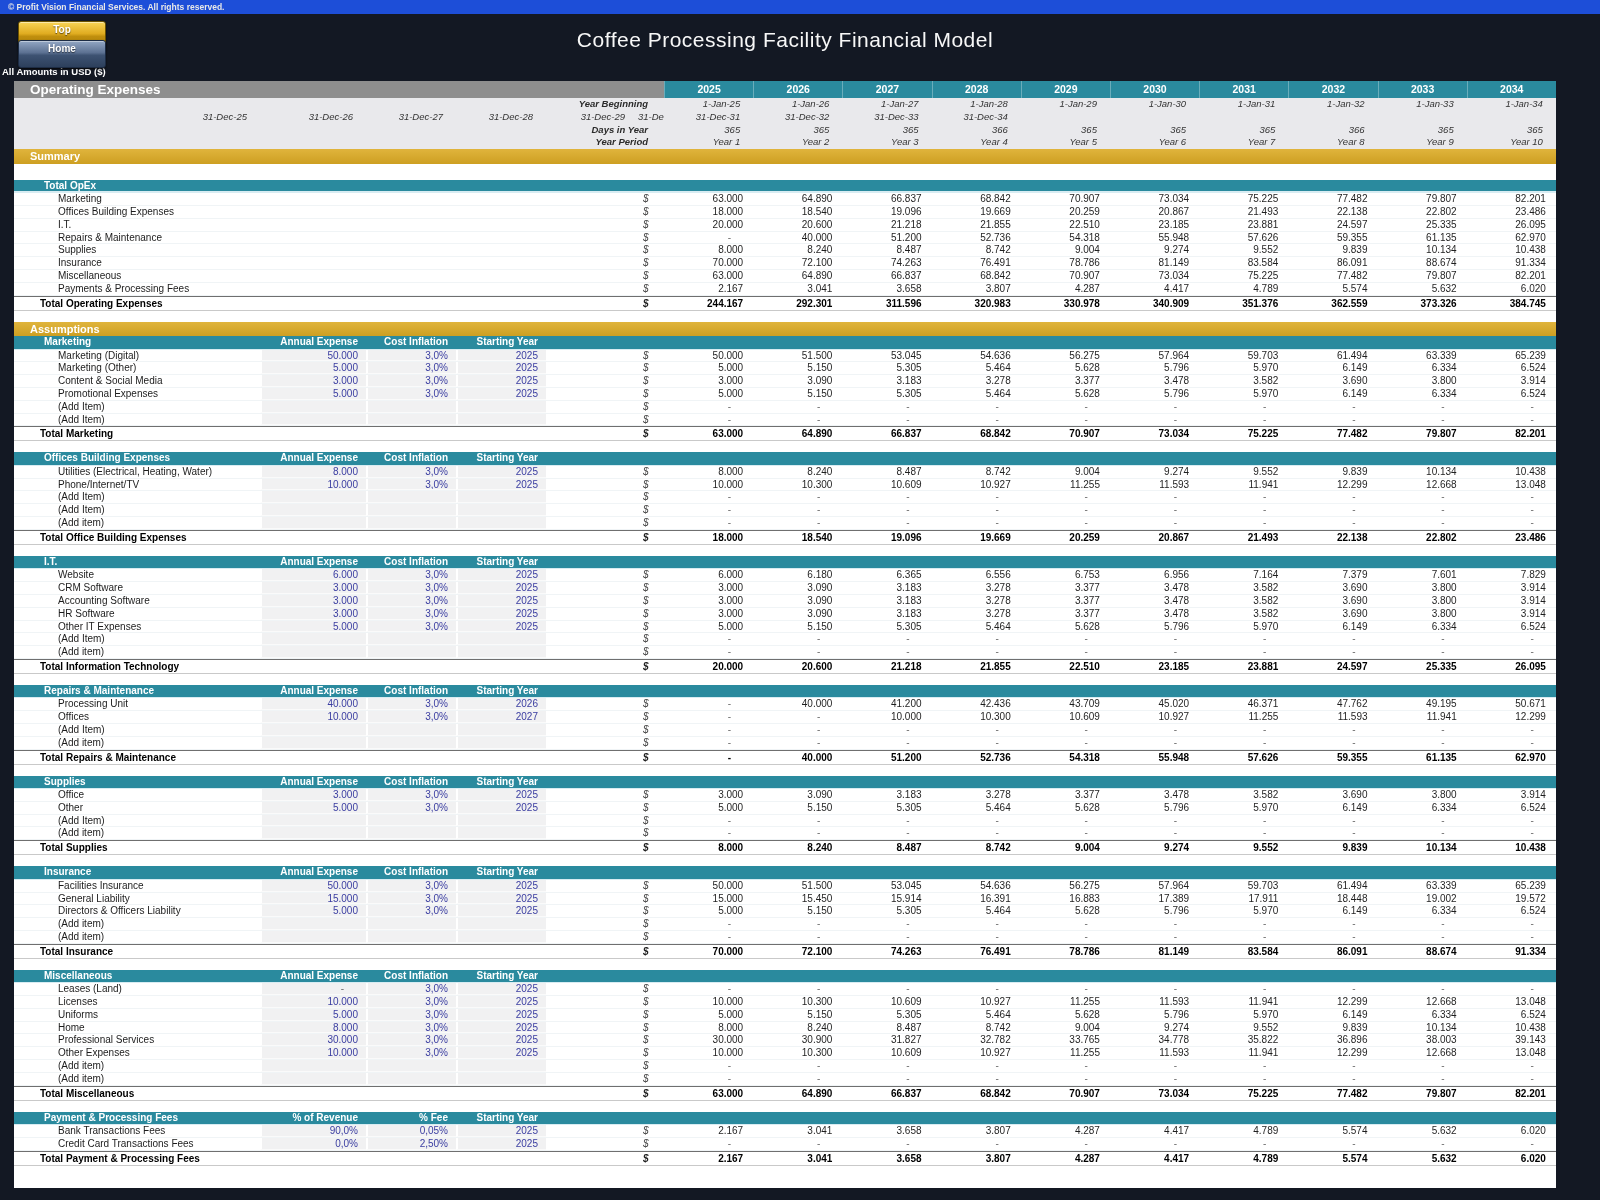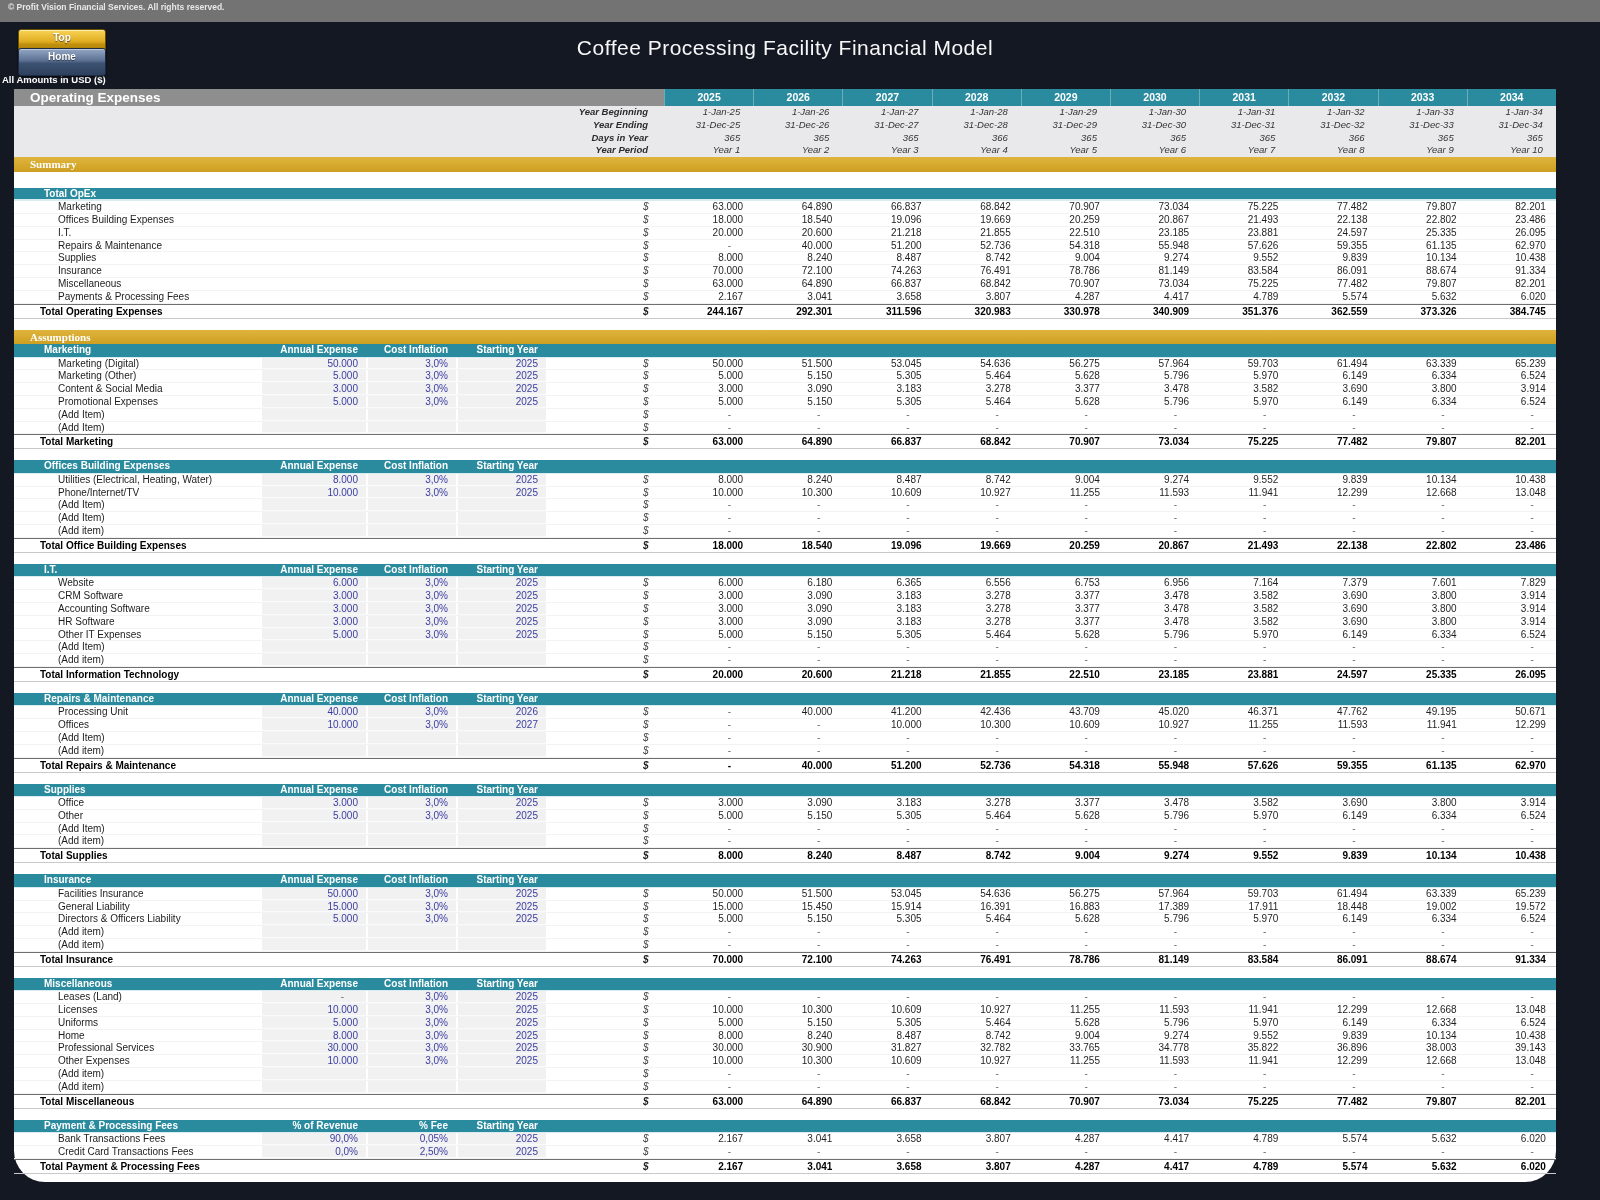--- a/index.html
+++ b/index.html
@@ -3,21 +3,21 @@
 <meta charset="utf-8">
 <style>
   * { margin:0; padding:0; box-sizing:border-box; }
   html,body { width:1600px; height:1200px; overflow:hidden; }
   body {
     background:#131823;
     font-family:"Liberation Sans", sans-serif;
     -webkit-font-smoothing:antialiased;
   }
   .top-strip {
-    height:22px; background:#737373; color:#e8e8e8;
+    height:14px; background:#1d4ed8; color:#e8e8e8;
     font-size:8.5px; font-weight:bold; line-height:14px; padding-left:8px;
   }
   .header { position:relative; height:52px; }
   .nav-btn {
     position:absolute; left:18px; width:88px; height:28px;
     border-radius:3px; color:#fff; font-size:10px; font-weight:bold;
     text-align:center; line-height:15px; cursor:pointer;
     text-shadow:0 1px 1px rgba(0,0,0,.6);
   }
   .btn-top {
@@ -29,21 +29,21 @@
     top:26px;
     background:linear-gradient(#93a7c4 0%, #5c7192 45%, #3d5272 55%, #2d405c 100%);
     border:1px solid #1d2c44; box-shadow:0 1px 2px rgba(0,0,0,.7), inset 0 1px 0 rgba(255,255,255,.4);
   }
   .app-title {
     position:absolute; top:14px; left:0; width:1570px; text-align:center;
     color:#f7f7f7; font-size:21px; letter-spacing:.5px;
   }
   .amounts-note { height:15px; color:#fff; font-size:9.5px; font-weight:bold; padding-left:2px; }
 
-  .sheet { margin-left:14px; width:1542px; background:#fff; padding-bottom:8px;border-radius:31px; }
+  .sheet { margin-left:14px; width:1542px; background:#fff; padding-bottom:22px; }
 
   .row { display:grid; grid-template-columns:246px 106px 90px 90px 92px 26px repeat(10, 89.2px); }
   .cell { overflow:hidden; white-space:nowrap; }
   .span5 { grid-column:1 / span 5; }
   .span6 { grid-column:1 / span 6; }
   .span-all { grid-column:1 / -1; }
   .fill-rest { grid-column:5 / -1; }
 
   
   .ops-row { height:17px; }
@@ -55,21 +55,21 @@
     background:#2a8a9e; color:#fff; font-size:10.5px; font-weight:bold;
     text-align:center; line-height:17px; border-left:1px solid rgba(255,255,255,.30);
   }
 
   
   .meta-row { height:12.8px; background:#e9e9ec; font-size:9.5px; }
   .meta-label { font-weight:bold; font-style:italic; color:#2b2b2b; text-align:right; padding-right:16px; line-height:12.8px; }
   .meta-val { font-style:italic; color:#333; text-align:right; padding-right:13px; line-height:12.8px; }
 
   
-  .band-row { height:14.5px;font-family:Liberation Serif, serif; }
+  .band-row { height:14.5px; }
   .band { color:#fff; font-size:11px; font-weight:bold; line-height:14.5px; padding-left:16px; }
   .gold { background:linear-gradient(#e0b43c, #cd9f22); }
 
   .group-row { height:13.5px; background:#2a8a9e; border-bottom:2px solid #d8ecf2;margin-top:16px; }
   .group-label { color:#fff; font-size:10px; font-weight:bold; line-height:11.5px; padding-left:30px; }
 
   .sec-row { height:13.5px; background:#2a8a9e; border-bottom:1px solid #d8ecf2; }
   .sec-title { color:#fff; font-size:10px; font-weight:bold; line-height:12.5px; padding-left:30px; }
   .sec-col-head { color:#fff; font-size:10px; font-weight:bold; line-height:12.5px; text-align:right; padding-right:8px; }
 
@@ -127,21 +127,20 @@
       <div class="cell meta-val">1-Jan-27</div>
       <div class="cell meta-val">1-Jan-28</div>
       <div class="cell meta-val">1-Jan-29</div>
       <div class="cell meta-val">1-Jan-30</div>
       <div class="cell meta-val">1-Jan-31</div>
       <div class="cell meta-val">1-Jan-32</div>
       <div class="cell meta-val">1-Jan-33</div>
       <div class="cell meta-val">1-Jan-34</div>
     </div>
     <div class="row meta-row">
-      <div class="cell meta-label span6">Year Ending</div>
       <div class="cell meta-val">31-Dec-25</div>
       <div class="cell meta-val">31-Dec-26</div>
       <div class="cell meta-val">31-Dec-27</div>
       <div class="cell meta-val">31-Dec-28</div>
       <div class="cell meta-val">31-Dec-29</div>
       <div class="cell meta-val">31-Dec-30</div>
       <div class="cell meta-val">31-Dec-31</div>
       <div class="cell meta-val">31-Dec-32</div>
       <div class="cell meta-val">31-Dec-33</div>
       <div class="cell meta-val">31-Dec-34</div>

